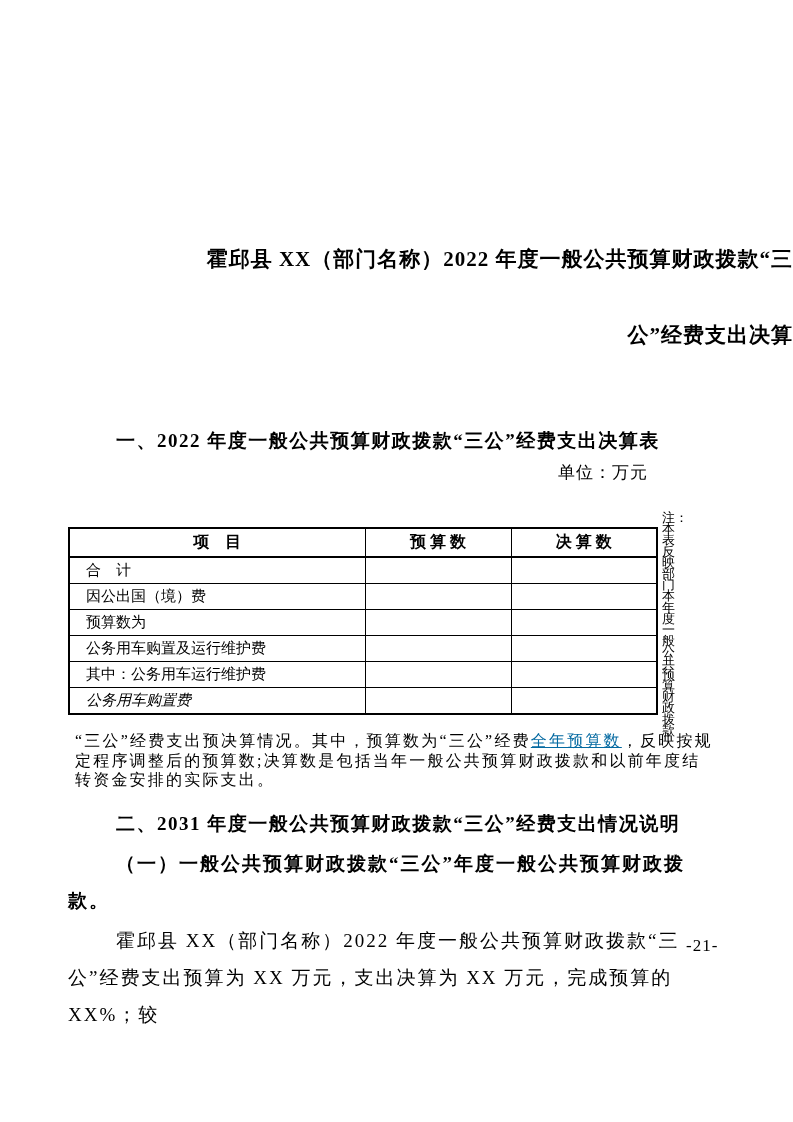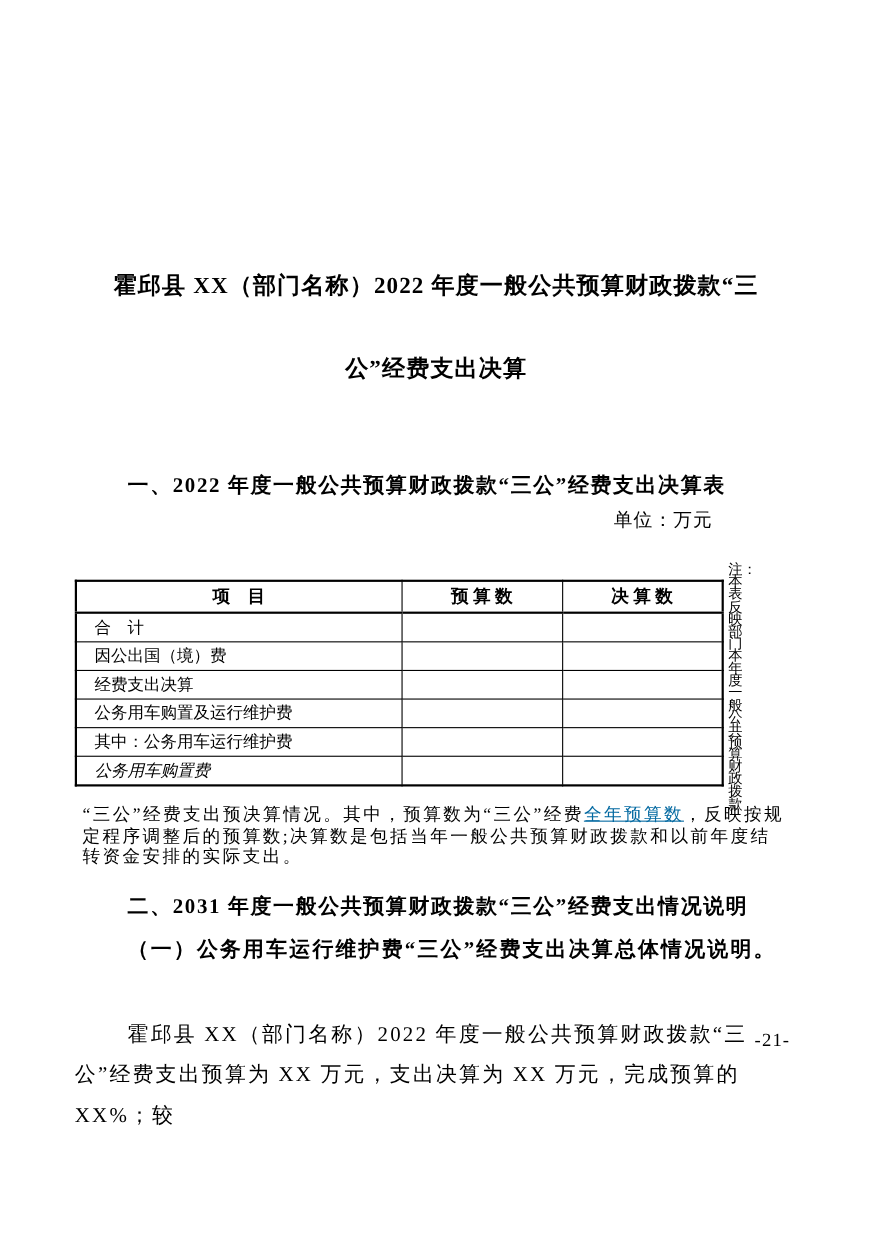--- a/index.html
+++ b/index.html
@@ -10,21 +10,21 @@
     background:#ffffff;
     color:#000;
     font-family:"Liberation Serif","DejaVu Serif",serif;
     overflow:hidden;
   }
   .doc-title{
     position:absolute;top:244px;left:0;width:793px;
     margin:0;text-align:center;
     font-size:21px;font-weight:bold;letter-spacing:1px;
   }
-  .title-line{display:block;line-height:30px;}
+  .title-line{display:block;line-height:30px;text-align:right;}
   .title-line + .title-line{margin-top:46px;}
   .sec-heading{
     position:absolute;left:68px;width:660px;
     font-size:19px;font-weight:bold;letter-spacing:1.5px;
     text-indent:48px;white-space:nowrap;
   }
   .sec1{top:428px;}
   .sec2{top:811px;}
   .unit-label{
     position:absolute;top:461px;left:558px;
@@ -111,21 +111,21 @@
         <td class="center">合　计</td>
         <td class="col-num"></td>
         <td class="col-num"></td>
       </tr>
       <tr>
         <td>因公出国（境）费</td>
         <td class="col-num"></td>
         <td class="col-num"></td>
       </tr>
       <tr>
-        <td>经费支出决算</td>
+        <td>预算数为</td>
         <td class="col-num"></td>
         <td class="col-num"></td>
       </tr>
       <tr>
         <td>公务用车购置及运行维护费</td>
         <td class="col-num"></td>
         <td class="col-num"></td>
       </tr>
       <tr>
         <td class="indent1">其中：公务用车运行维护费</td>
@@ -139,19 +139,19 @@
       </tr>
     </tbody>
   </table>
 
   <div class="side-note">注：本表反映部门本年度一般公共预算财政拨款</div>
 
   <p class="note-para"><span>“三公”经费支出预决算情况。其中，预算数为“三公”经费</span><a class="link">全年预算数</a><span>，反映按规定程序调整后的预算数;决算数是包括当年一般公共预算财政拨款和以前年度结转资金安排的实际支出。</span></p>
 
   <div class="sec-heading sec2">二、2031 年度一般公共预算财政拨款“三公”经费支出情况说明</div>
 
-  <p class="sub-heading">（一）公务用车运行维护费“三公”经费支出决算总体情况说明。</p>
+  <p class="sub-heading">（一）一般公共预算财政拨款“三公”年度一般公共预算财政拨款。</p>
 
   <p class="body-para">霍邱县 XX（部门名称）2022 年度一般公共预算财政拨款“三公”经费支出预算为 XX 万元，支出决算为 XX 万元，完成预算的 XX%；较</p>
 
   <div class="page-number">-21-</div>
 
 </div>
 
 </body></html>

